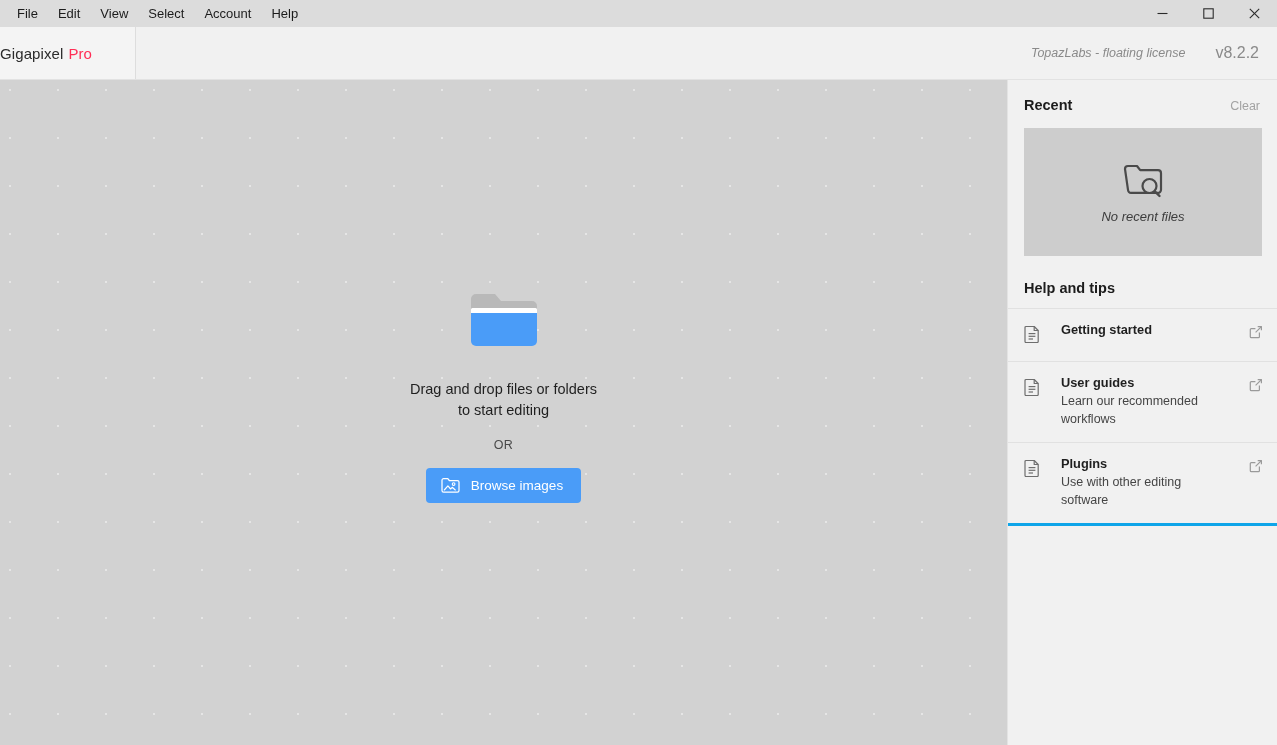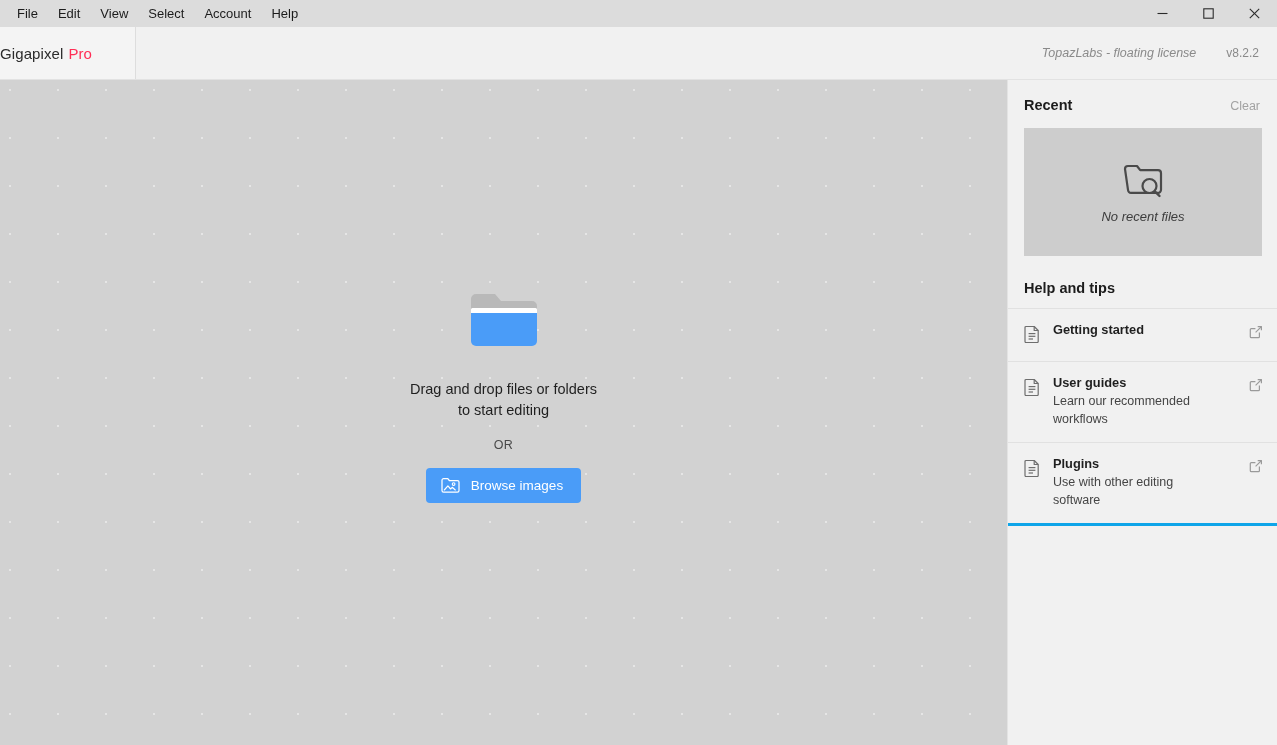--- a/index.html
+++ b/index.html
@@ -99,21 +99,21 @@
     padding-right: 18px;
   }
   .license {
     font-size: 12.5px;
     font-style: italic;
     color: #8a8a8a;
     margin-right: 30px;
     white-space: nowrap;
   }
   .version {
-    font-size: 12px;
+    font-size: 16px;
     color: #8a8a8a;
     white-space: nowrap;
   }
 
   
   .body {
     flex: 1;
     display: flex;
     min-height: 0;
   }
@@ -228,21 +228,21 @@
     font-size: 14.5px;
     font-weight: bold;
     color: #1c1c1c;
     padding: 24px 16px 12px 16px;
   }
 
   .help-list { display: flex; flex-direction: column; }
   .help-row {
     display: flex;
     align-items: flex-start;
-    gap: 13px;
+    gap: 21px;
     padding: 13px 14px 14px 16px;
     border-top: 1px solid #e1e1e1;
     cursor: pointer;
     position: relative;
   }
   .help-row:last-child { border-bottom: 3px solid #0ea5e9; }
   .help-doc-icon { flex: 0 0 16px; padding-top: 3px; }
   .help-texts { flex: 1; min-width: 0; padding-right: 10px; }
   .help-row-title {
     font-size: 12.8px;

